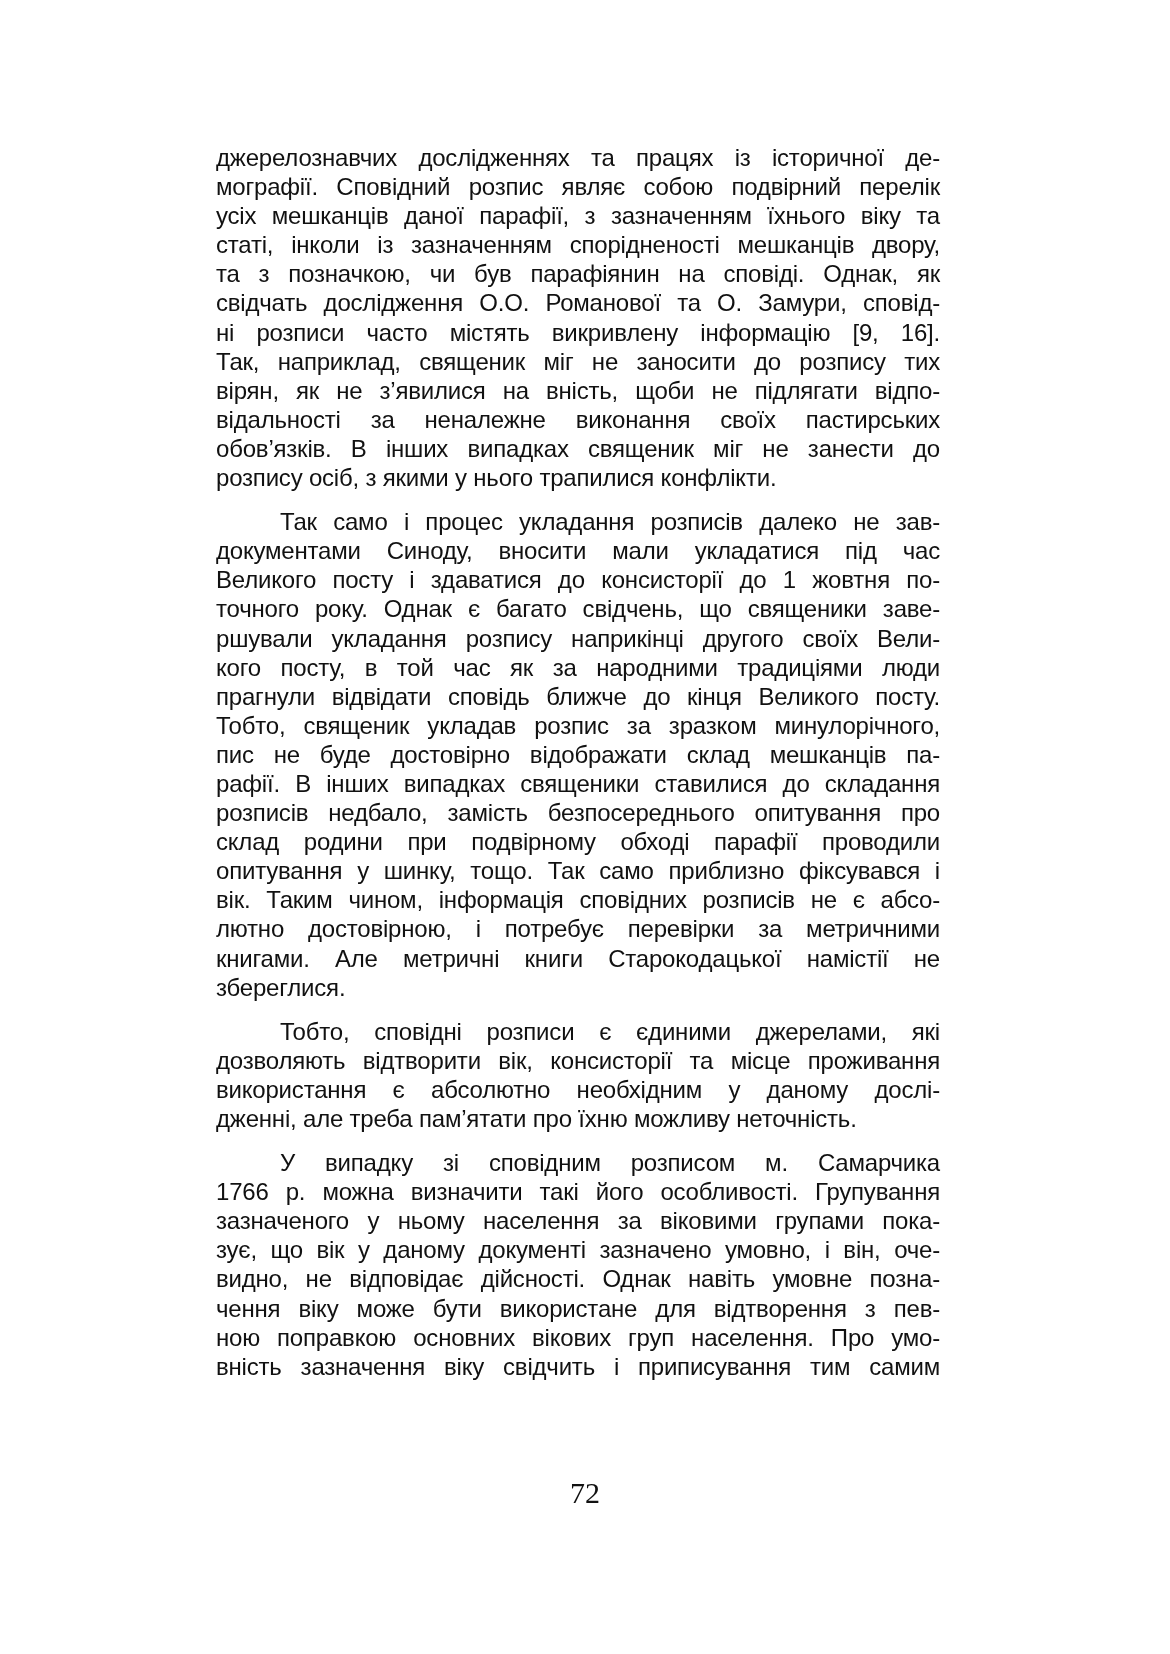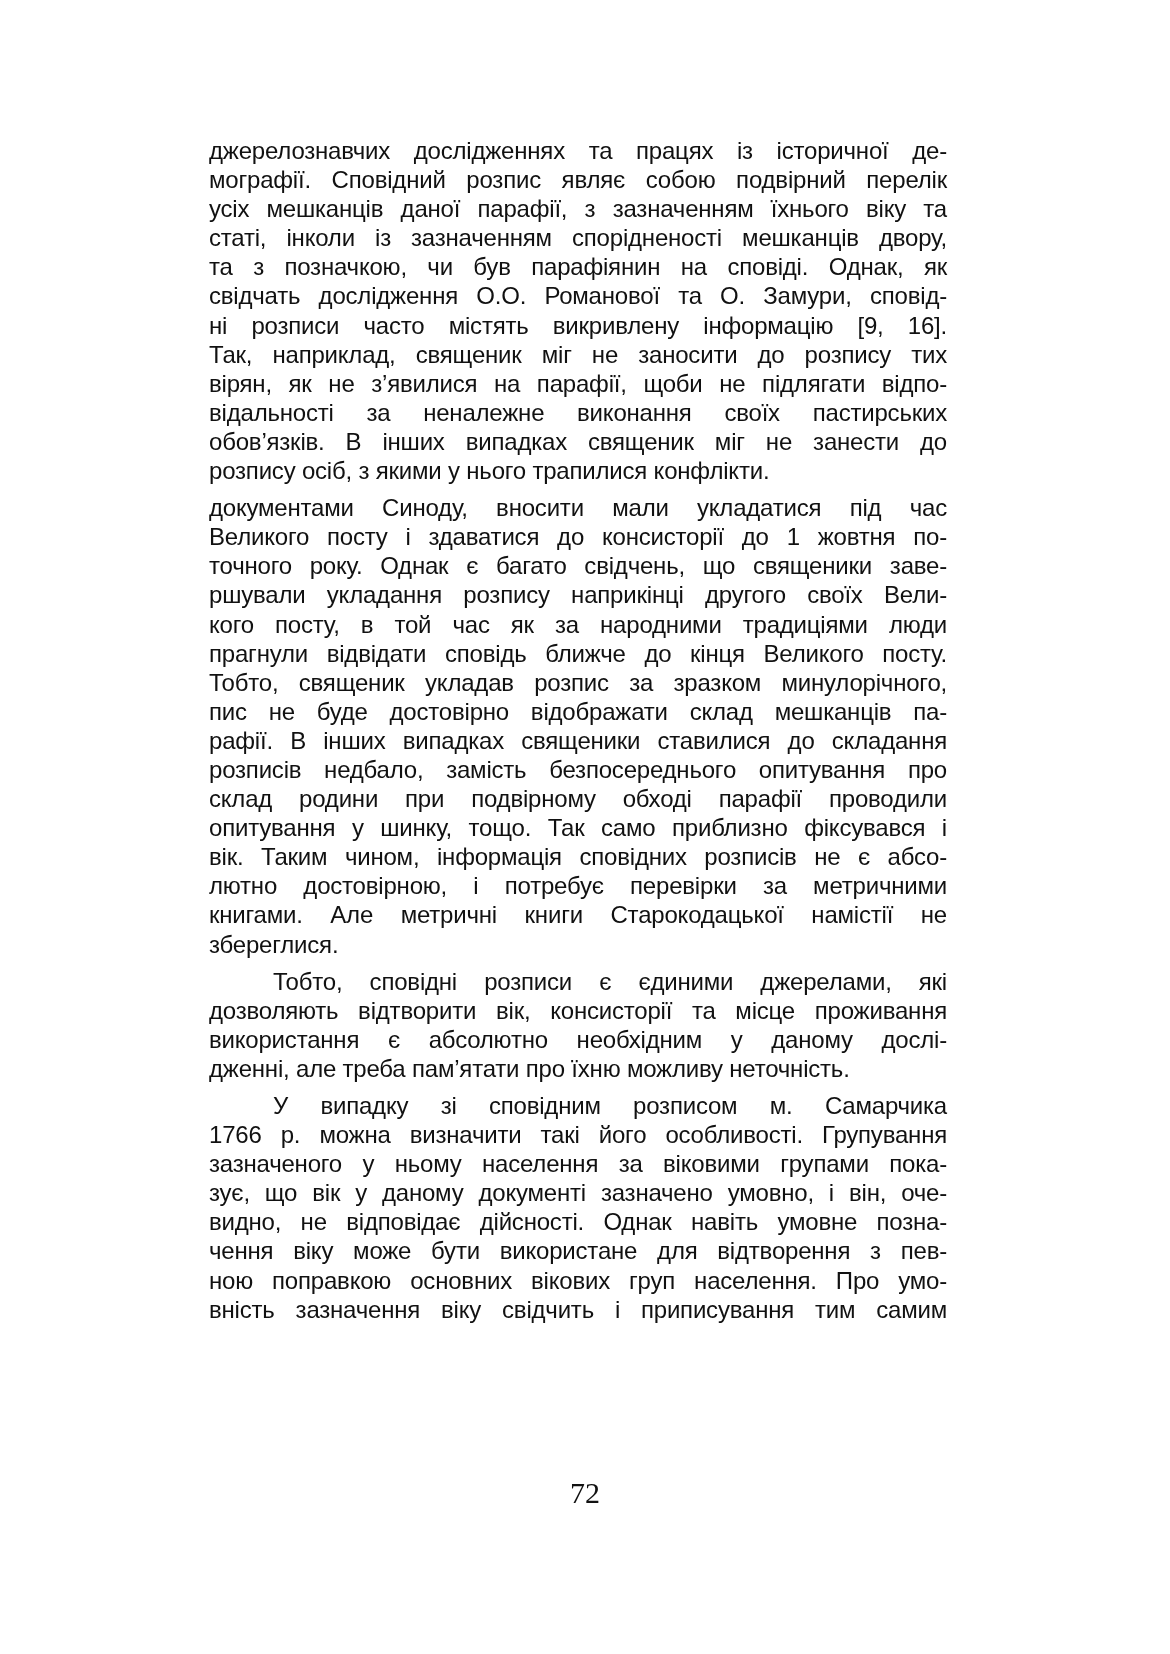--- a/index.html
+++ b/index.html
@@ -18,21 +18,21 @@
       left: 201px;
       top: 128px;
       width: 754px;
       font-family: "Liberation Sans", sans-serif;
       font-size: 24px;
       line-height: 29.1px;
       color: #111111;
       letter-spacing: -0.2px;
     }
     .para {
-      margin: 8px;
+      margin: 15px;
       text-align: justify;
       text-align-last: left;
       hyphens: manual;
     }
     .line {
       display: block;
       text-align: justify;
       text-align-last: justify;
       white-space: nowrap;
       height: 29.1px;
@@ -62,27 +62,28 @@
 
   <div class="para">
     <span class="line">джерелознавчих дослідженнях та працях із історичної де-</span>
     <span class="line">мографії. Сповідний розпис являє собою подвірний перелік</span>
     <span class="line">усіх мешканців даної парафії, з зазначенням їхнього віку та</span>
     <span class="line">статі, інколи із зазначенням спорідненості мешканців двору,</span>
     <span class="line">та з позначкою, чи був парафіянин на сповіді. Однак, як</span>
     <span class="line">свідчать дослідження О.О. Романової та О. Замури, сповід-</span>
     <span class="line">ні розписи часто містять викривлену інформацію [9, 16].</span>
     <span class="line">Так, наприклад, священик міг не заносити до розпису тих</span>
-    <span class="line">вірян, як не з’явилися на парафії, щоби не підлягати відпо-</span>
+    <span class="line">вірян, як не з’явилися на вність, щоби не підлягати відпо-</span>
     <span class="line">відальності за неналежне виконання своїх пастирських</span>
     <span class="line">обов’язків. В інших випадках священик міг не занести до</span>
     <span class="line last">розпису осіб, з якими у нього трапилися конфлікти.</span>
   </div>
 
   <div class="para">
+    <span class="line indent">Так само і процес укладання розписів далеко не зав-</span>
     <span class="line">документами Синоду, вносити мали укладатися під час</span>
     <span class="line">Великого посту і здаватися до консисторії до 1 жовтня по-</span>
     <span class="line">точного року. Однак є багато свідчень, що священики заве-</span>
     <span class="line">ршували укладання розпису наприкінці другого своїх Вели-</span>
     <span class="line">кого посту, в той час як за народними традиціями люди</span>
     <span class="line">прагнули відвідати сповідь ближче до кінця Великого посту.</span>
     <span class="line">Тобто, священик укладав розпис за зразком минулорічного,</span>
     <span class="line">пис не буде достовірно відображати склад мешканців па-</span>
     <span class="line">рафії. В інших випадках священики ставилися до складання</span>
     <span class="line">розписів недбало, замість безпосереднього опитування про</span>

